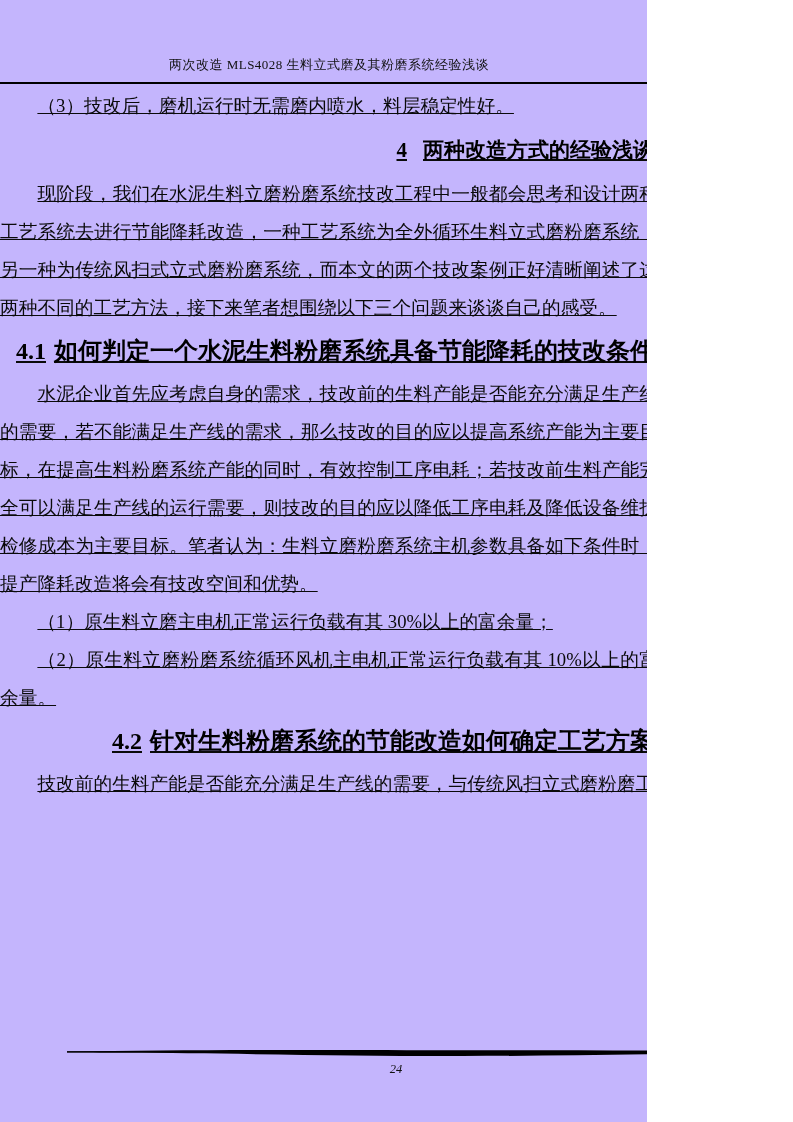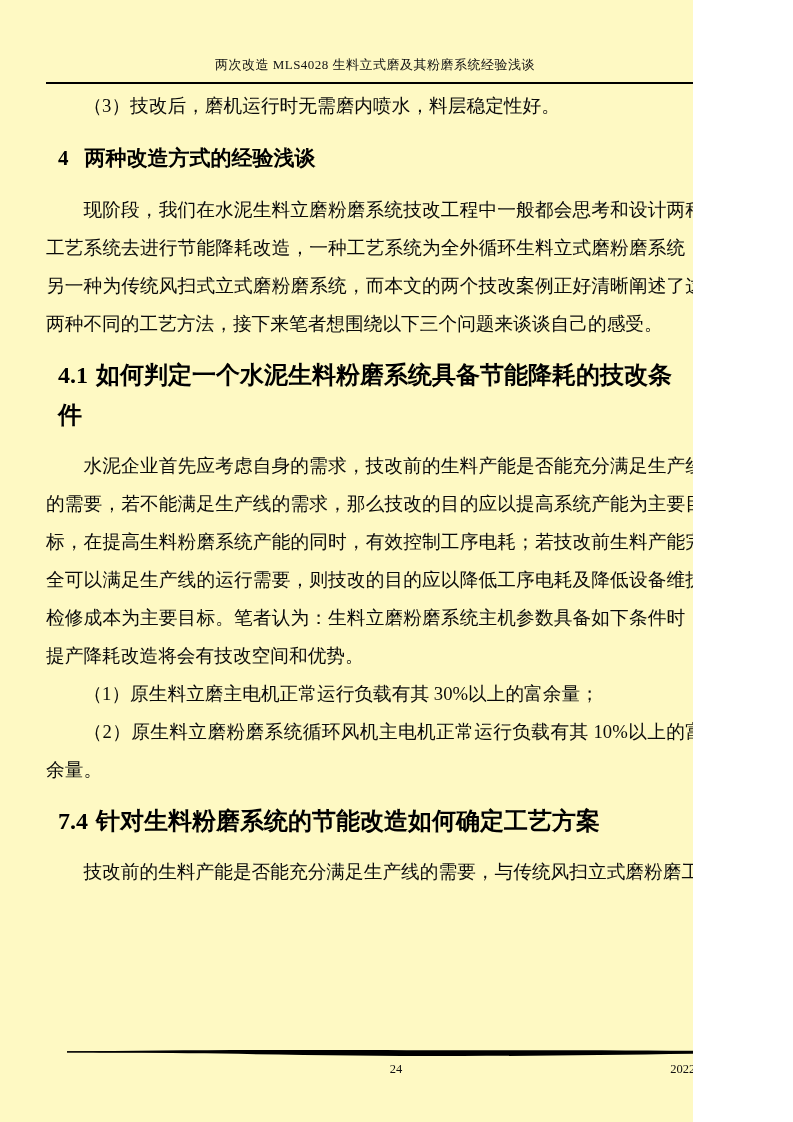--- a/index.html
+++ b/index.html
@@ -4,25 +4,24 @@
 <style>
   html, body {
     margin: 0;
     padding: 0;
     background: #ffffff;
   }
   .page {
     position: relative;
     width: 647px;
     height: 1122px;
-    background: #fef9c3;
+    background: #c4b5fd;
     color: #000000;
     font-family: "Liberation Serif", "DejaVu Serif", serif;
     overflow: hidden;
-    padding-left: 46px;
   }
   
   .header {
     width: 658px;
     margin: 0 auto;
     padding-top: 56px;
   }
   .header-title {
     text-align: center;
     font-size: 13px;
@@ -36,31 +35,32 @@
     margin-top: 8px;
   }
   
   .content {
     width: 658px;
     margin: 3px auto 0;
     font-size: 18.7px;
     line-height: 38px;
     text-align: justify;
     color: #0a0a0a;
+    text-decoration: underline;
   }
   .para {
     margin: 0;
     text-indent: 2em;
   }
   .heading-1, .heading-2 {
     font-family: "Liberation Sans", "DejaVu Sans", sans-serif;
     font-weight: 700;
-    margin: 12px;
+    margin: 4px;
     text-indent: 0;
-    text-align: left;
+    text-align: right;
     color: #000;
   }
   .heading-1 {
     font-size: 21px;
     line-height: 42px;
   }
   .heading-2 {
     font-size: 24px;
     line-height: 40px;
   }
@@ -69,20 +69,21 @@
     font-weight: 700;
   }
   .heading-1 .hnum { margin-right: 16px; }
   .heading-2 .hnum { margin-right: 8px; }
   
   .footer {
     position: absolute;
     left: 67px;
     width: 658px;
     top: 1047px;
+    font-style: italic;
   }
   .footer-rule-svg {
     display: block;
     width: 658px;
     height: 11px;
   }
   .footer-row {
     position: relative;
     height: 20px;
     margin-top: 1px;
@@ -120,21 +121,21 @@
     <p class="para">现阶段，我们在水泥生料立磨粉磨系统技改工程中一般都会思考和设计两种工艺系统去进行节能降耗改造，一种工艺系统为全外循环生料立式磨粉磨系统，另一种为传统风扫式立式磨粉磨系统，而本文的两个技改案例正好清晰阐述了这两种不同的工艺方法，接下来笔者想围绕以下三个问题来谈谈自己的感受。</p>
 
     <h2 class="heading-2"><span class="hnum">4.1</span><span>如何判定一个水泥生料粉磨系统具备节能降耗的技改条件</span></h2>
 
     <p class="para">水泥企业首先应考虑自身的需求，技改前的生料产能是否能充分满足生产线的需要，若不能满足生产线的需求，那么技改的目的应以提高系统产能为主要目标，在提高生料粉磨系统产能的同时，有效控制工序电耗；若技改前生料产能完全可以满足生产线的运行需要，则技改的目的应以降低工序电耗及降低设备维护检修成本为主要目标。笔者认为：生料立磨粉磨系统主机参数具备如下条件时，提产降耗改造将会有技改空间和优势。</p>
 
     <p class="para">（1）原生料立磨主电机正常运行负载有其 30%以上的富余量；</p>
 
     <p class="para">（2）原生料立磨粉磨系统循环风机主电机正常运行负载有其 10%以上的富余量。</p>
 
-    <h2 class="heading-2"><span class="hnum">7.4</span><span>针对生料粉磨系统的节能改造如何确定工艺方案</span></h2>
+    <h2 class="heading-2"><span class="hnum">4.2</span><span>针对生料粉磨系统的节能改造如何确定工艺方案</span></h2>
 
 
 
     <p class="para">技改前的生料产能是否能充分满足生产线的需要，与传统风扫立式磨粉磨工</p>
 
   </div>
 
   <div class="footer">
     <svg class="footer-rule-svg" viewBox="0 0 658 11" preserveAspectRatio="none" aria-hidden="true">
       <path d="M0,4.6 C 90,3.2 180,2.6 280,3.0 C 400,3.4 540,2.8 658,4.0

